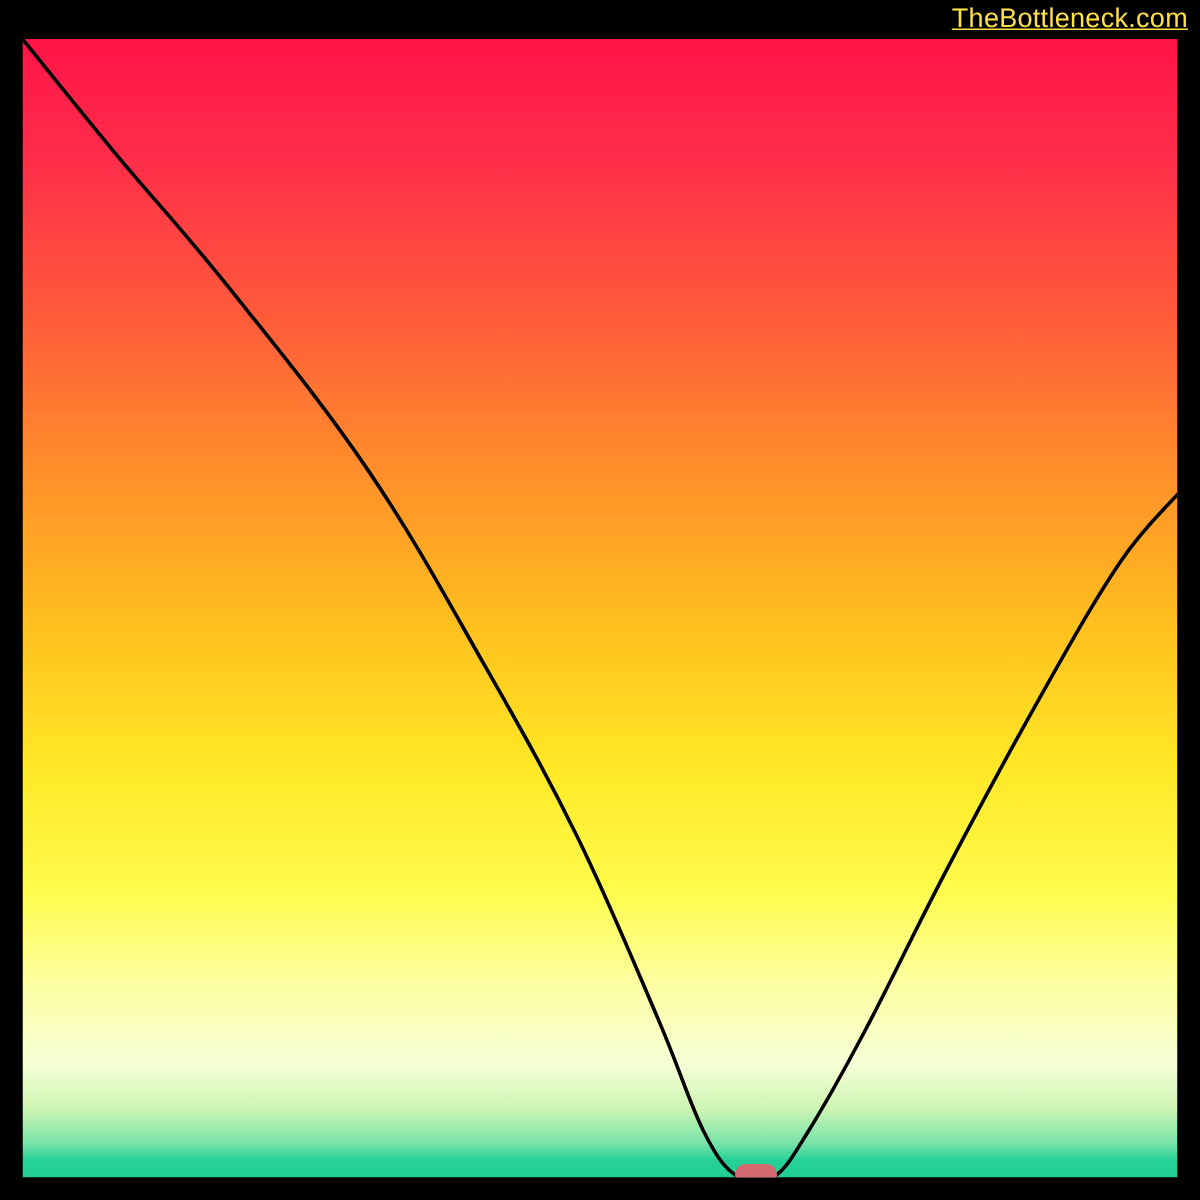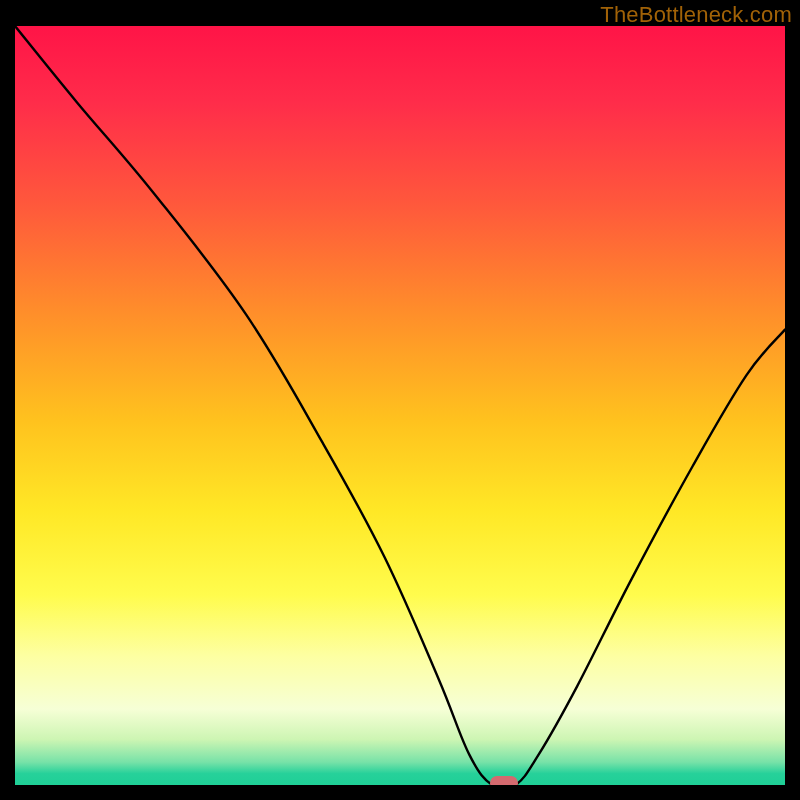--- a/index.html
+++ b/index.html
@@ -14,25 +14,26 @@
   .frame {
     position: relative;
     width: 800px;
     height: 800px;
     background: #000;
   }
   .watermark {
     position: absolute;
     top: 2px;
     right: 8px;
-    color: #a16207;
-    font-size: 22px;
+    color: #fde047;
+    font-size: 18px;
     font-weight: 500;
     letter-spacing: 0.2px;
     z-index: 20;
+    text-decoration: underline;
   }
   .plot-area {
     position: absolute;
     left: 15px;
     top: 26px;
     width: 770px;
     height: 759px;
     overflow: hidden;
   }
   .gradient {

